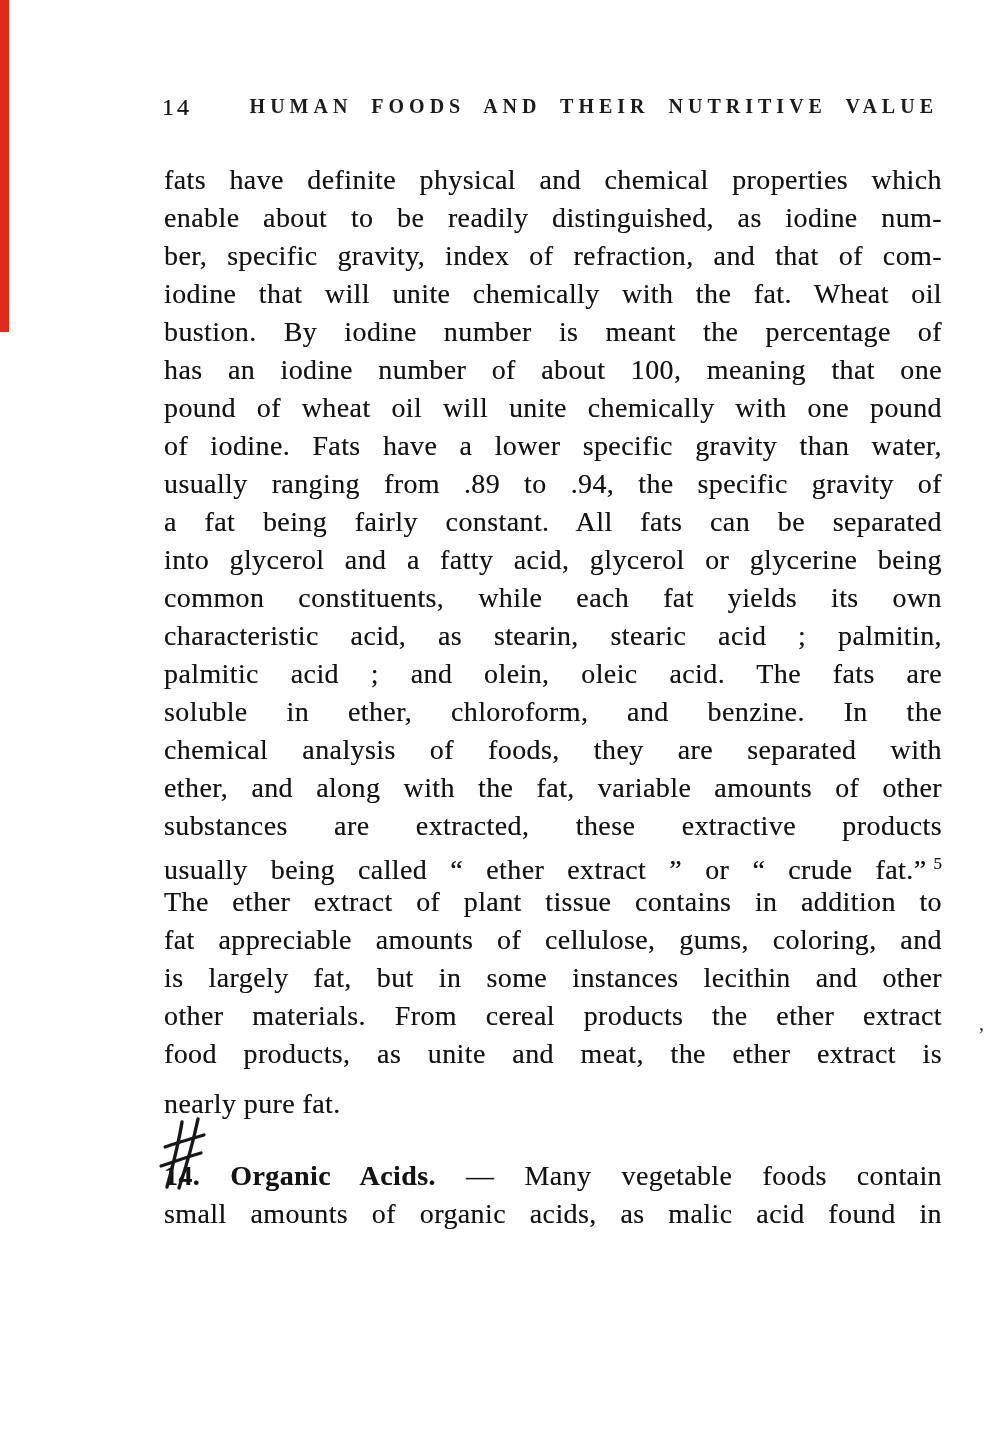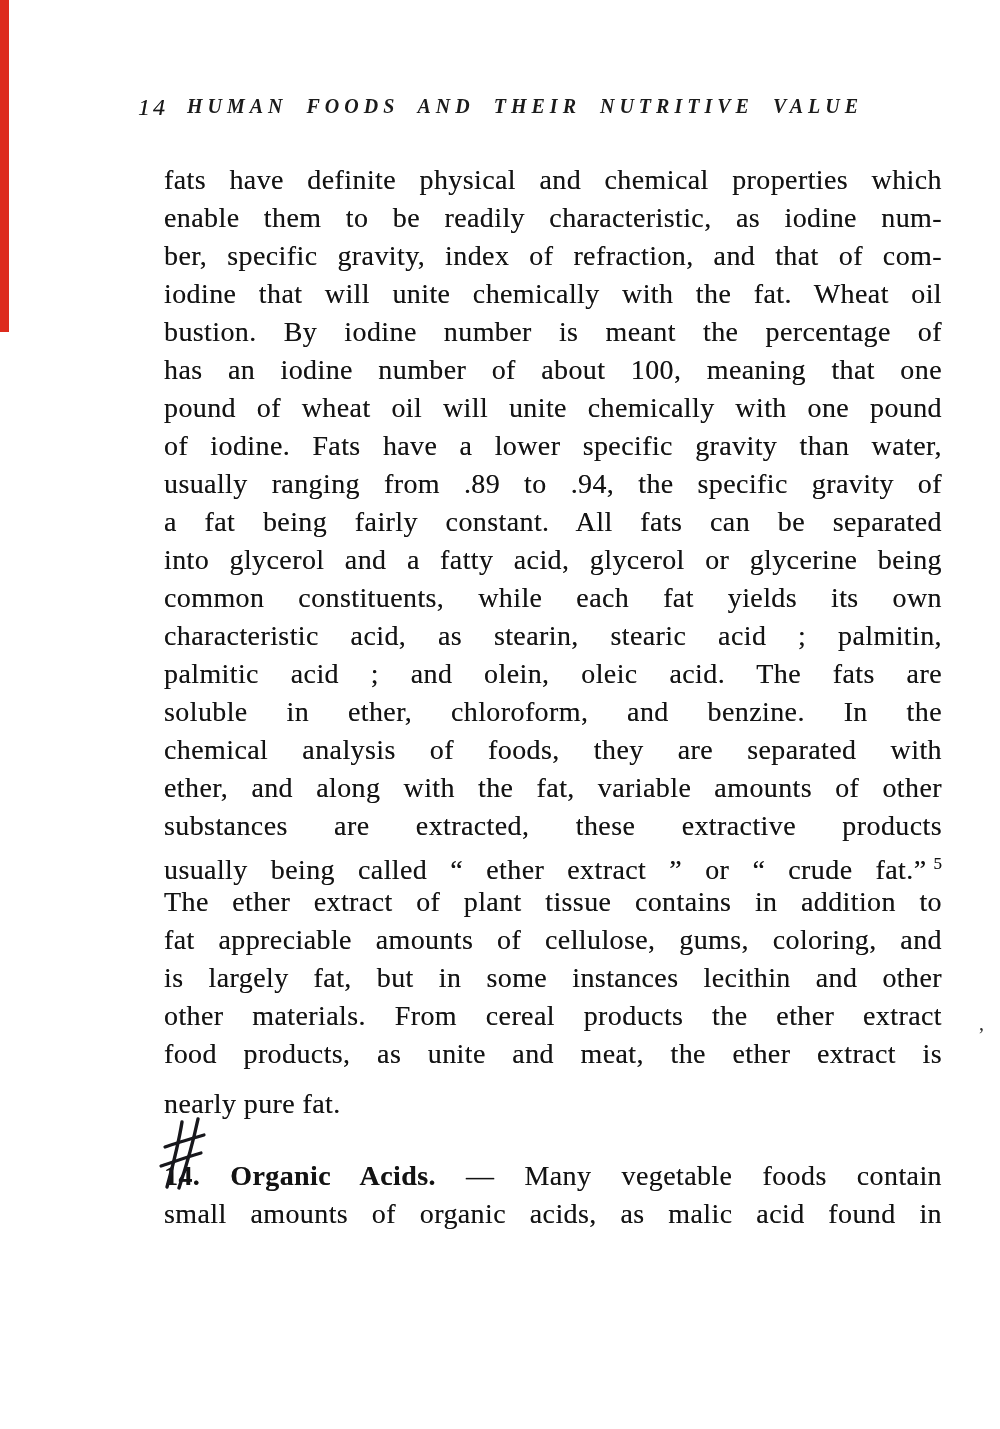--- a/index.html
+++ b/index.html
@@ -16,33 +16,33 @@
   
   .red-stripe {
     position: absolute;
     left: 0; top: 0;
     width: 9px; height: 332px;
   }
 
   
   .running-header {
     position: absolute;
-    left: 136px; top: 92px;
-    width: 778px; height: 32px; font-style: italic;
+    left: 160px; top: 92px;
+    width: 778px; height: 32px;
   }
   .page-number {
     position: absolute;
     left: 2px; top: 2px;
     font-size: 24px;
     letter-spacing: 3px;
     color: #161616;
     text-shadow: 0 0 0.6px rgba(0,0,0,0.55);
   }
   .running-title {
-    text-align: center;
+    text-align: right;
     font-size: 20px;
     letter-spacing: 5px;
     word-spacing: 9px;
     font-weight: 700;
     color: #1b1b1b;
     padding-top: 3px;
   }
 
   
   .text-col {
@@ -98,21 +98,21 @@
 
   <div class="red-stripe" style="background:#dd2b1d"></div>
 
   <div class="running-header">
     <span class="page-number">14</span>
     <div class="running-title">HUMAN FOODS AND THEIR NUTRITIVE VALUE</div>
   </div>
 
   <div class="text-col">
     <div class="ln">fats have definite physical and chemical properties which</div>
-    <div class="ln">enable them to be readily characteristic, as iodine num-</div>
+    <div class="ln">enable about to be readily distinguished, as iodine num-</div>
     <div class="ln">ber, specific gravity, index of refraction, and that of com-</div>
     <div class="ln">iodine that will unite chemically with the fat.  Wheat oil</div>
     <div class="ln">bustion.  By iodine number is meant the percentage of</div>
     <div class="ln">has an iodine number of about 100, meaning that one</div>
     <div class="ln">pound of wheat oil will unite chemically with one pound</div>
     <div class="ln">of iodine.  Fats have a lower specific gravity than water,</div>
     <div class="ln">usually ranging from .89 to .94, the specific gravity of</div>
     <div class="ln">a fat being fairly constant.  All fats can be separated</div>
     <div class="ln">into glycerol and a fatty acid, glycerol or glycerine being</div>
     <div class="ln">common constituents, while each fat yields its own</div>

